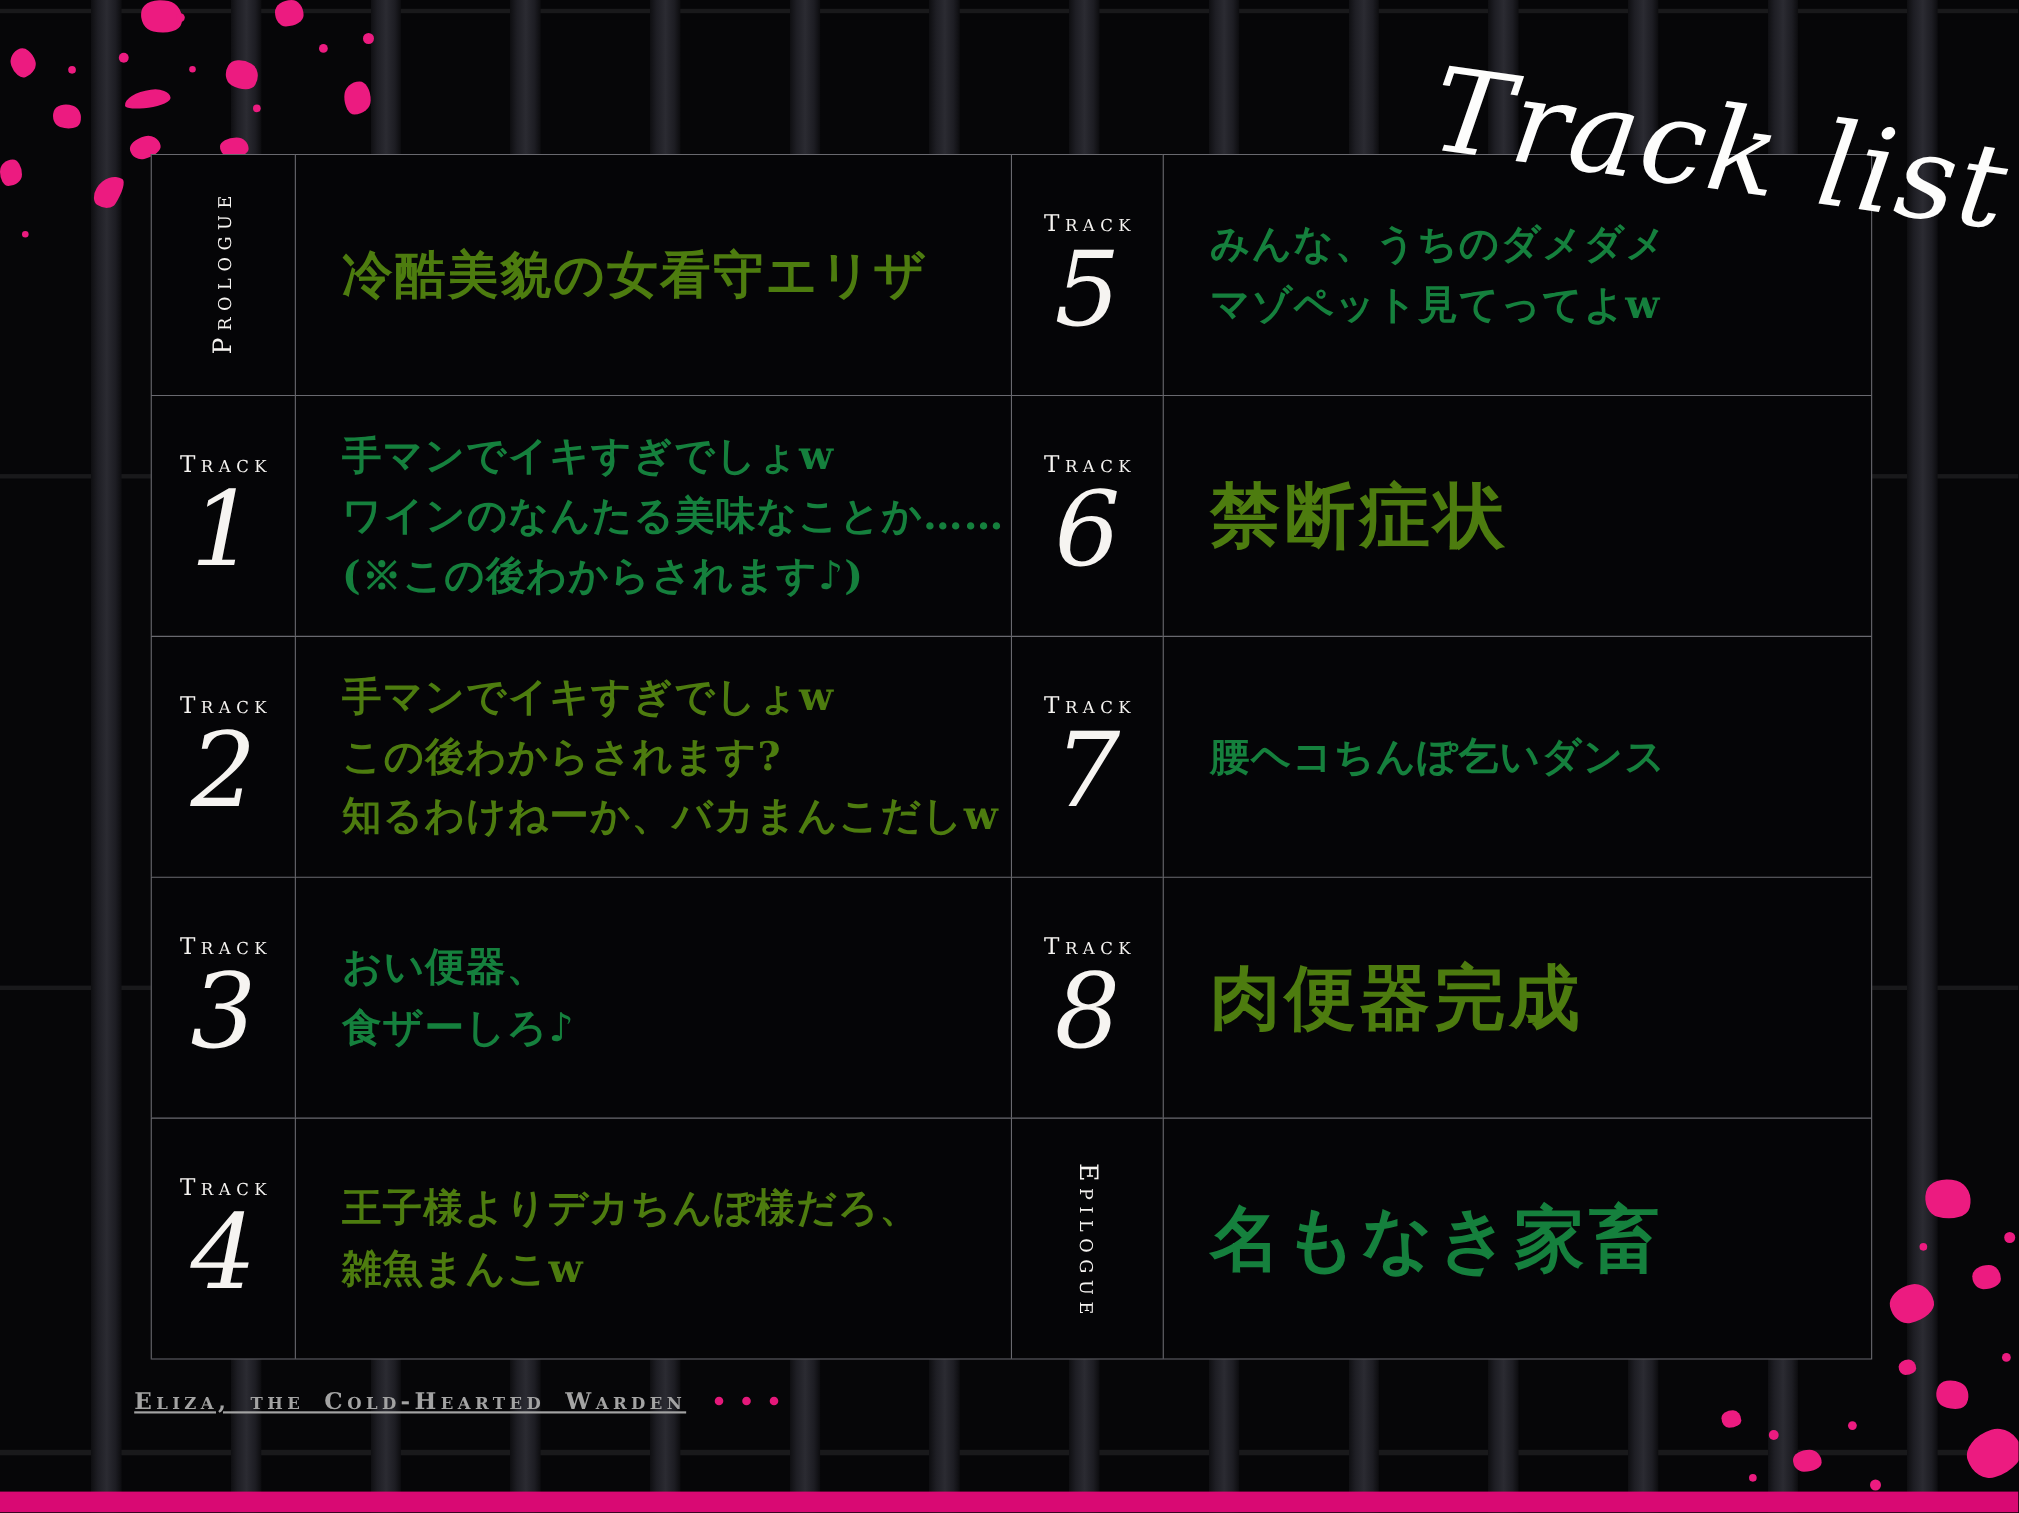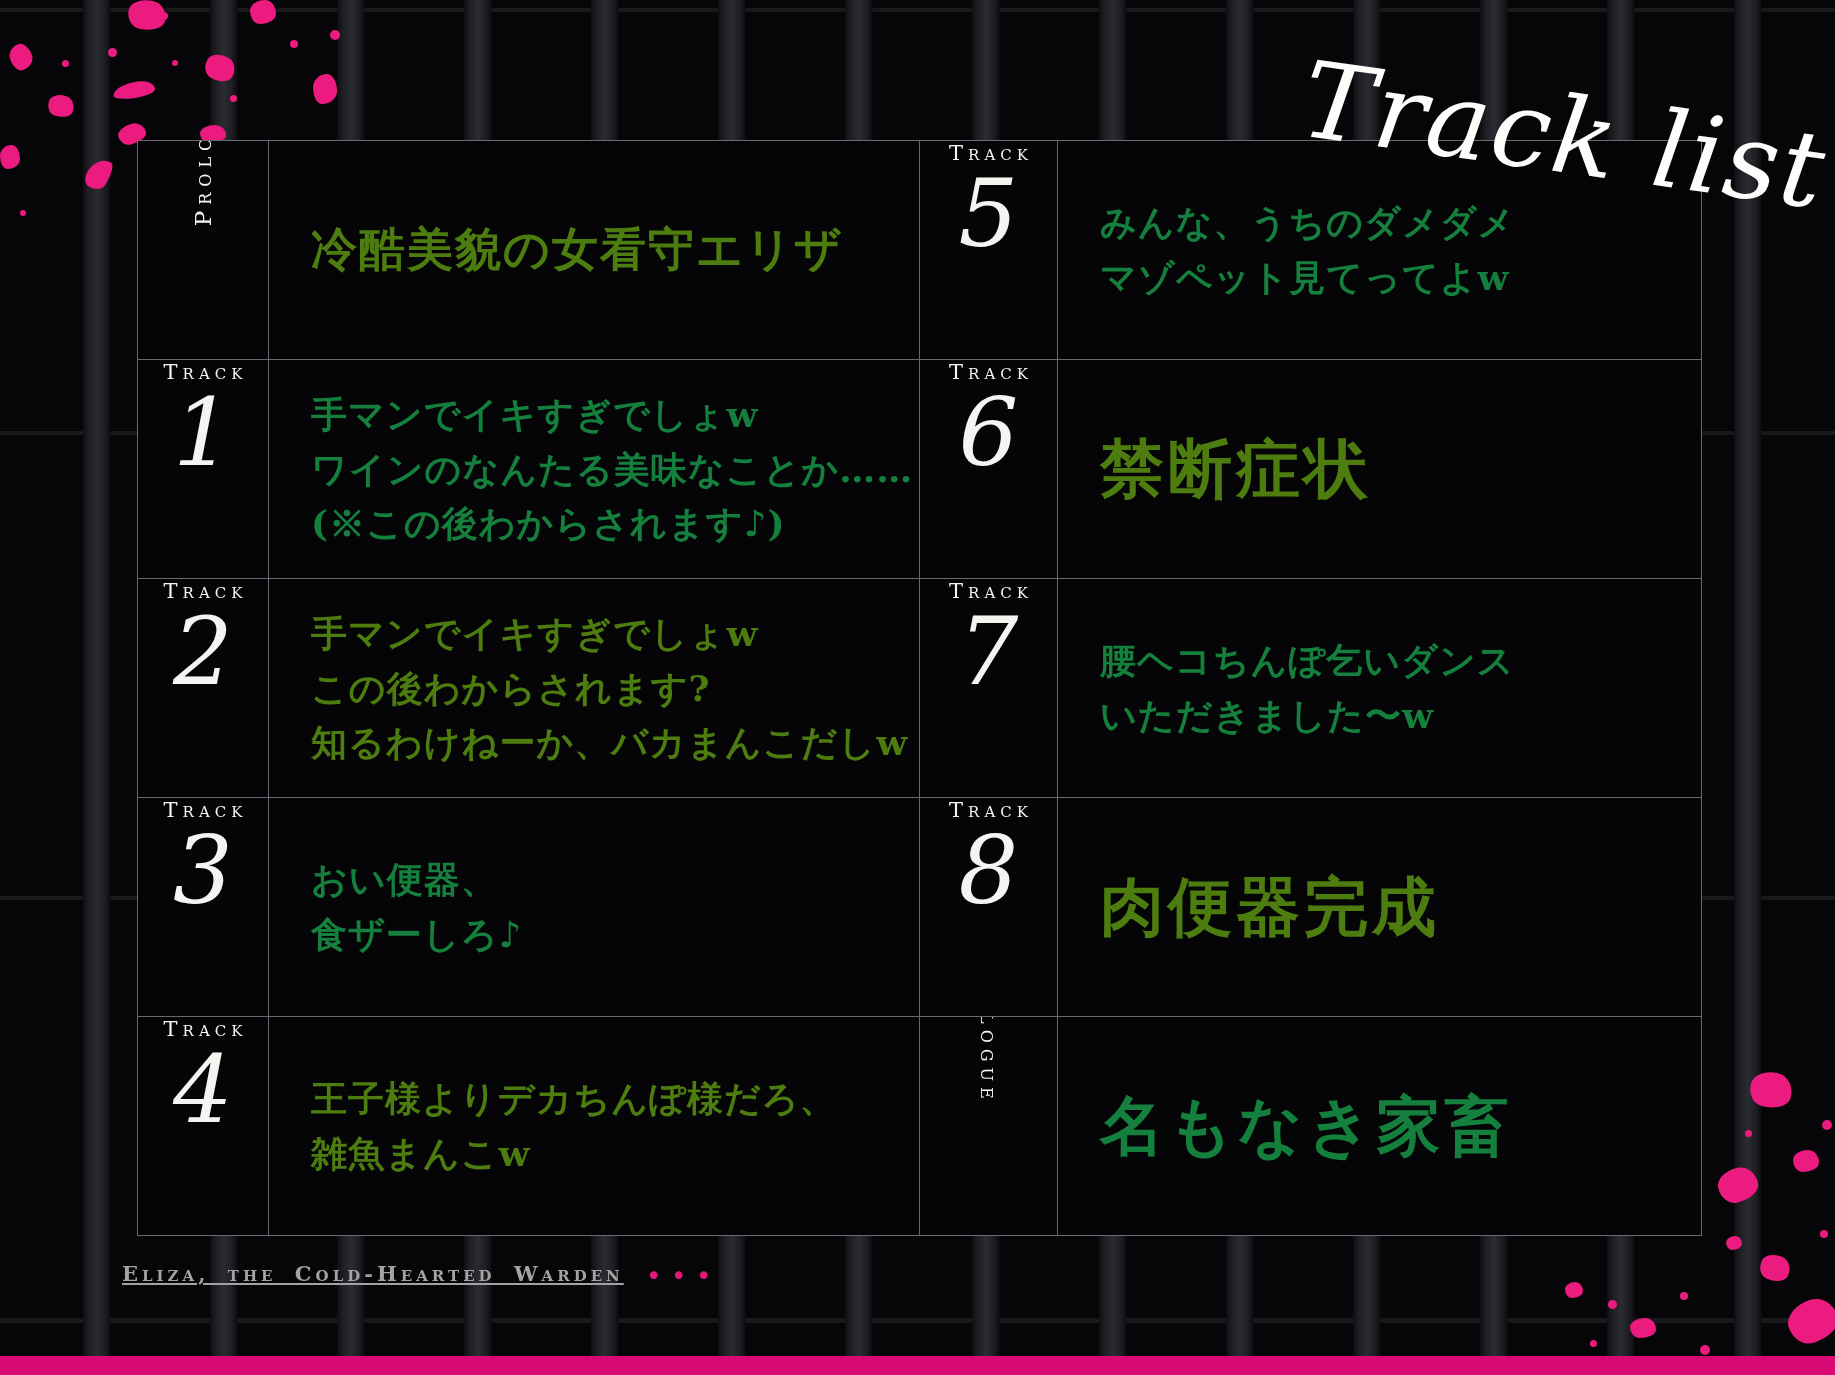--- a/index.html
+++ b/index.html
@@ -32,21 +32,21 @@
     display:grid;grid-template-columns:131px 651px 138px 644px;grid-template-rows:repeat(5,219px);
     background:#050507;
     border-right:1px solid rgba(205,205,215,.5);
     border-bottom:1px solid rgba(205,205,215,.5);
   }
   .cell{
     border-left:1px solid rgba(205,205,215,.5);
     border-top:1px solid rgba(205,205,215,.5);
     display:flex;overflow:hidden;position:relative;
   }
-  .label-cell{flex-direction:column;align-items:center;justify-content:flex-start;color:#f6f4f1;}
+  .label-cell{flex-direction:column;align-items:center;justify-content:center;color:#f6f4f1;}
   .label-word{font-variant:small-caps;font-size:21px;letter-spacing:5px;text-indent:5px;}
   .label-number{font-size:94px;font-style:italic;line-height:.95;margin-top:4px;font-weight:400;}
   .vert{font-variant:small-caps;font-size:23px;letter-spacing:6px;white-space:nowrap;text-indent:6px;}
   .rot-up{transform:rotate(-90deg);}
   .rot-down{transform:rotate(90deg);}
   .content-cell{align-items:center;padding-left:42px;}
   .lines .line{font-size:36px;line-height:1.52;letter-spacing:1px;font-weight:600;}
   .prologue-title{font-size:46px;letter-spacing:2px;font-weight:600;}
   .big-title{font-size:64px;font-weight:700;letter-spacing:4px;}
   .pink{color:#4d7c0f;}
@@ -168,21 +168,20 @@
         <div class="line">知るわけねーか、バカまんこだしw</div>
       </div>
   </div>
   <div class="cell label-cell">
     <span class="label-word">Track</span>
     <span class="label-number">7</span>
   </div>
   <div class="cell content-cell">
     <div class="lines white">
         <div class="line">腰ヘコちんぽ乞いダンス</div>
-        <div class="line">いただきました〜w</div>
       </div>
   </div>
 
   <div class="cell label-cell">
     <span class="label-word">Track</span>
     <span class="label-number">3</span>
   </div>
   <div class="cell content-cell">
     <div class="lines white">
         <div class="line">おい便器、</div>

